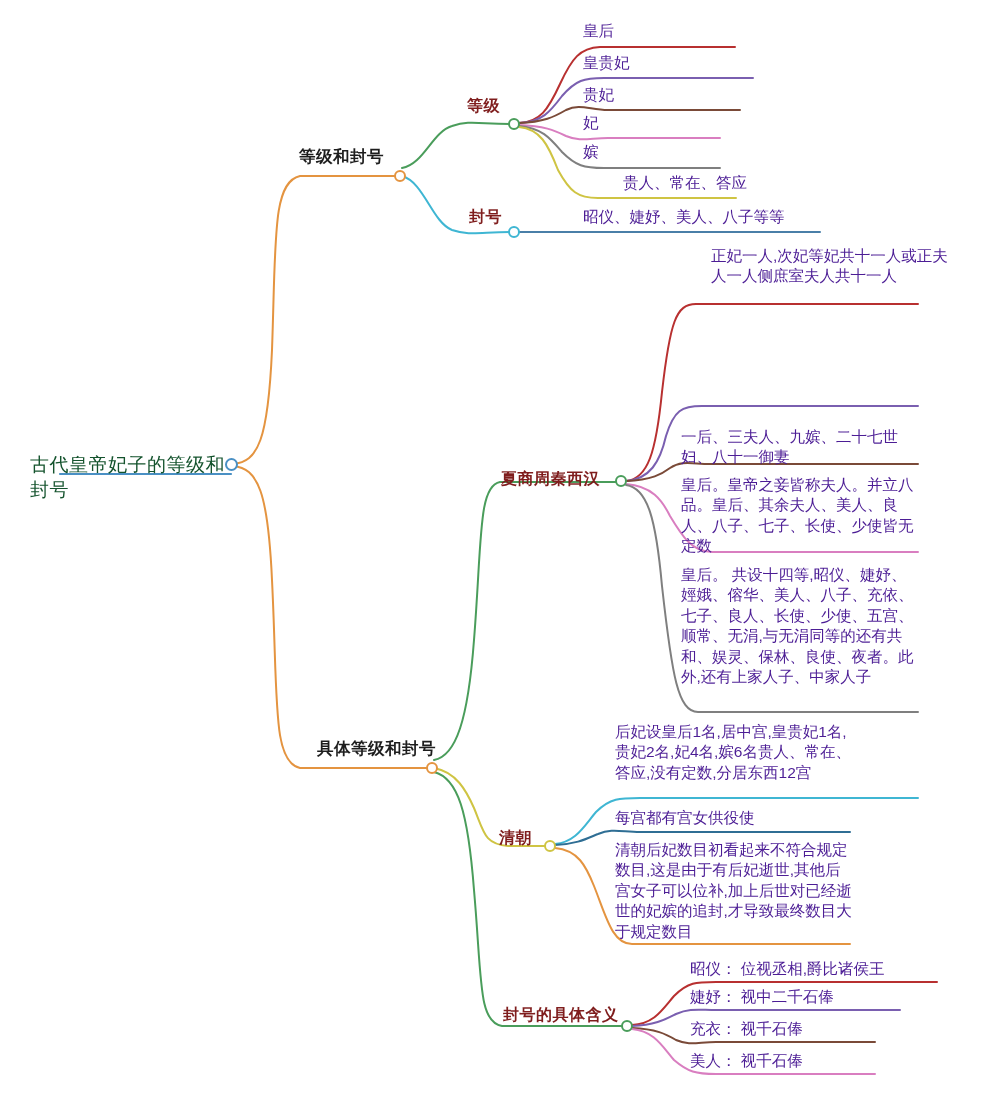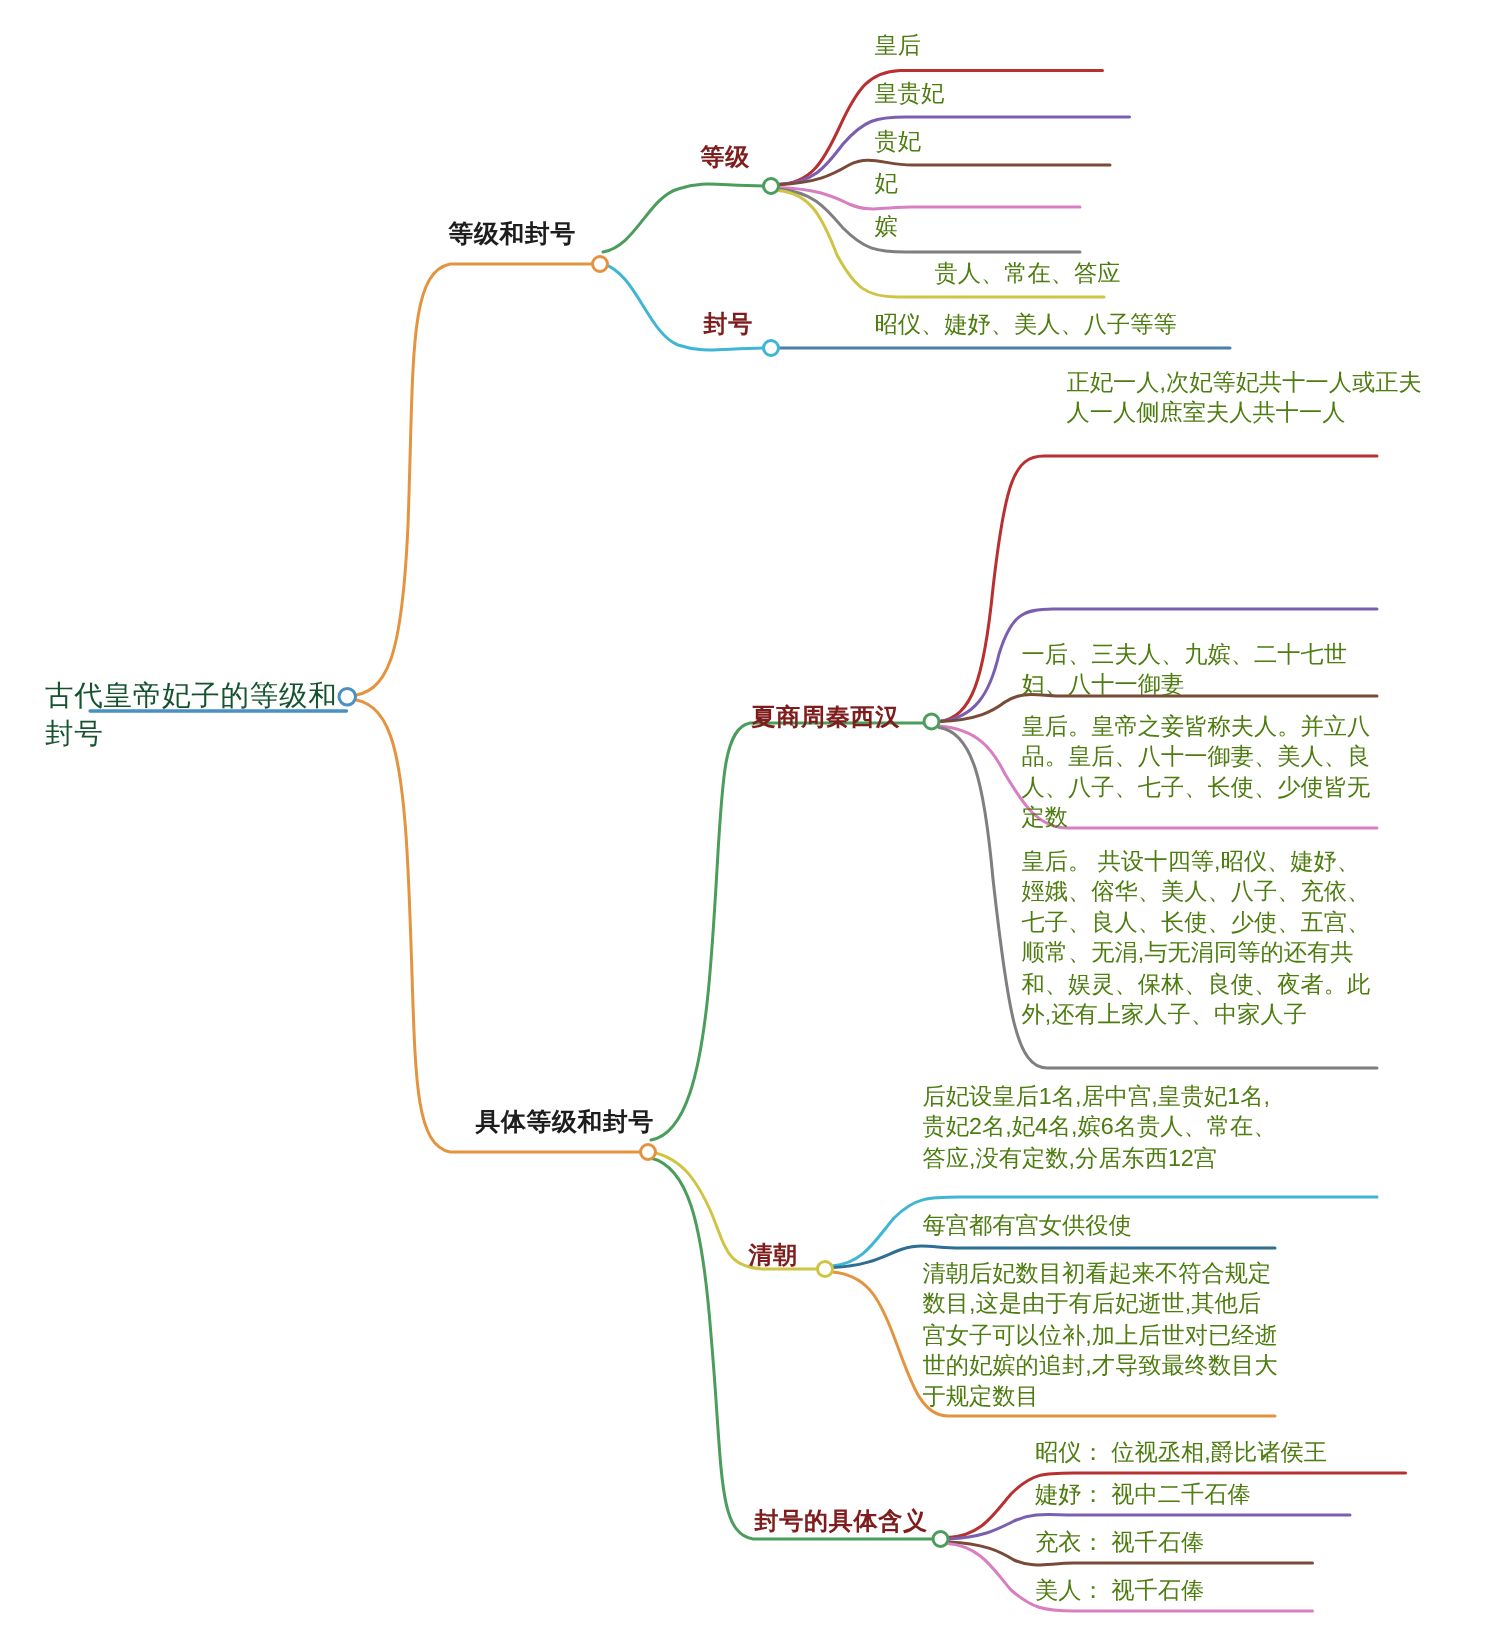--- a/index.html
+++ b/index.html
@@ -51,21 +51,21 @@
   }
   .node.lvl2 {
     font-size: 16px;
     font-weight: bold;
     color: #7f1d1d;
     letter-spacing: 0.5px;
   }
   .node.leaf {
     font-size: 15.5px;
     font-weight: normal;
-    color: #4d7c0f;
+    color: #4c1d95;
   }
   .dot {
     position: absolute;
     border-radius: 50%;
     background: #ffffff;
     box-sizing: border-box;
   }
 </style>
 </head>
 <body>
@@ -136,21 +136,21 @@
   <div class="node leaf" style="left:583px; top:207px; width:300px;">昭仪、婕妤、美人、八子等等</div>
 
   <div class="node lvl1" style="left:299px; top:738px; width:140px;margin-left:18px;">具体等级和封号</div>
   <div class="dot" style="left:426px; top:762px; width:12px; height:12px; border:2px solid #e49440;"></div>
 
   <div class="node lvl2" style="left:501px; top:468px; width:120px;">夏商周秦西汉</div>
   <div class="dot" style="left:615px; top:475px; width:12px; height:12px; border:2px solid #4a9d5b;"></div>
 
   <div class="node leaf" style="left:681px; top:246px; width:238px;margin-left:30px;">正妃一人,次妃等妃共十一人或正夫人一人侧庶室夫人共十一人</div>
   <div class="node leaf" style="left:681px; top:427px; width:238px;">一后、三夫人、九嫔、二十七世妇、八十一御妻</div>
-  <div class="node leaf" style="left:681px; top:475px; width:238px;">皇后。皇帝之妾皆称夫人。并立八品。皇后、八十一御妻、美人、良人、八子、七子、长使、少使皆无定数</div>
+  <div class="node leaf" style="left:681px; top:475px; width:238px;">皇后。皇帝之妾皆称夫人。并立八品。皇后、其余夫人、美人、良人、八子、七子、长使、少使皆无定数</div>
   <div class="node leaf" style="left:681px; top:565px; width:238px;">皇后。 共设十四等,昭仪、婕妤、娙娥、傛华、美人、八子、充依、七子、良人、长使、少使、五宫、顺常、无涓,与无涓同等的还有共和、娱灵、保林、良使、夜者。此外,还有上家人子、中家人子</div>
 
   <div class="node lvl2" style="left:499px; top:827px; width:55px;">清朝</div>
   <div class="dot" style="left:544px; top:840px; width:12px; height:12px; border:2px solid #cfc443;"></div>
 
   <div class="node leaf" style="left:615px; top:722px; width:240px;">后妃设皇后1名,居中宫,皇贵妃1名,贵妃2名,妃4名,嫔6名贵人、常在、答应,没有定数,分居东西12宫</div>
   <div class="node leaf" style="left:615px; top:808px; width:240px;">每宫都有宫女供役使</div>
   <div class="node leaf" style="left:615px; top:840px; width:240px;">清朝后妃数目初看起来不符合规定数目,这是由于有后妃逝世,其他后宫女子可以位补,加上后世对已经逝世的妃嫔的追封,才导致最终数目大于规定数目</div>
 
   <div class="node lvl2" style="left:503px; top:1004px; width:130px;">封号的具体含义</div>

